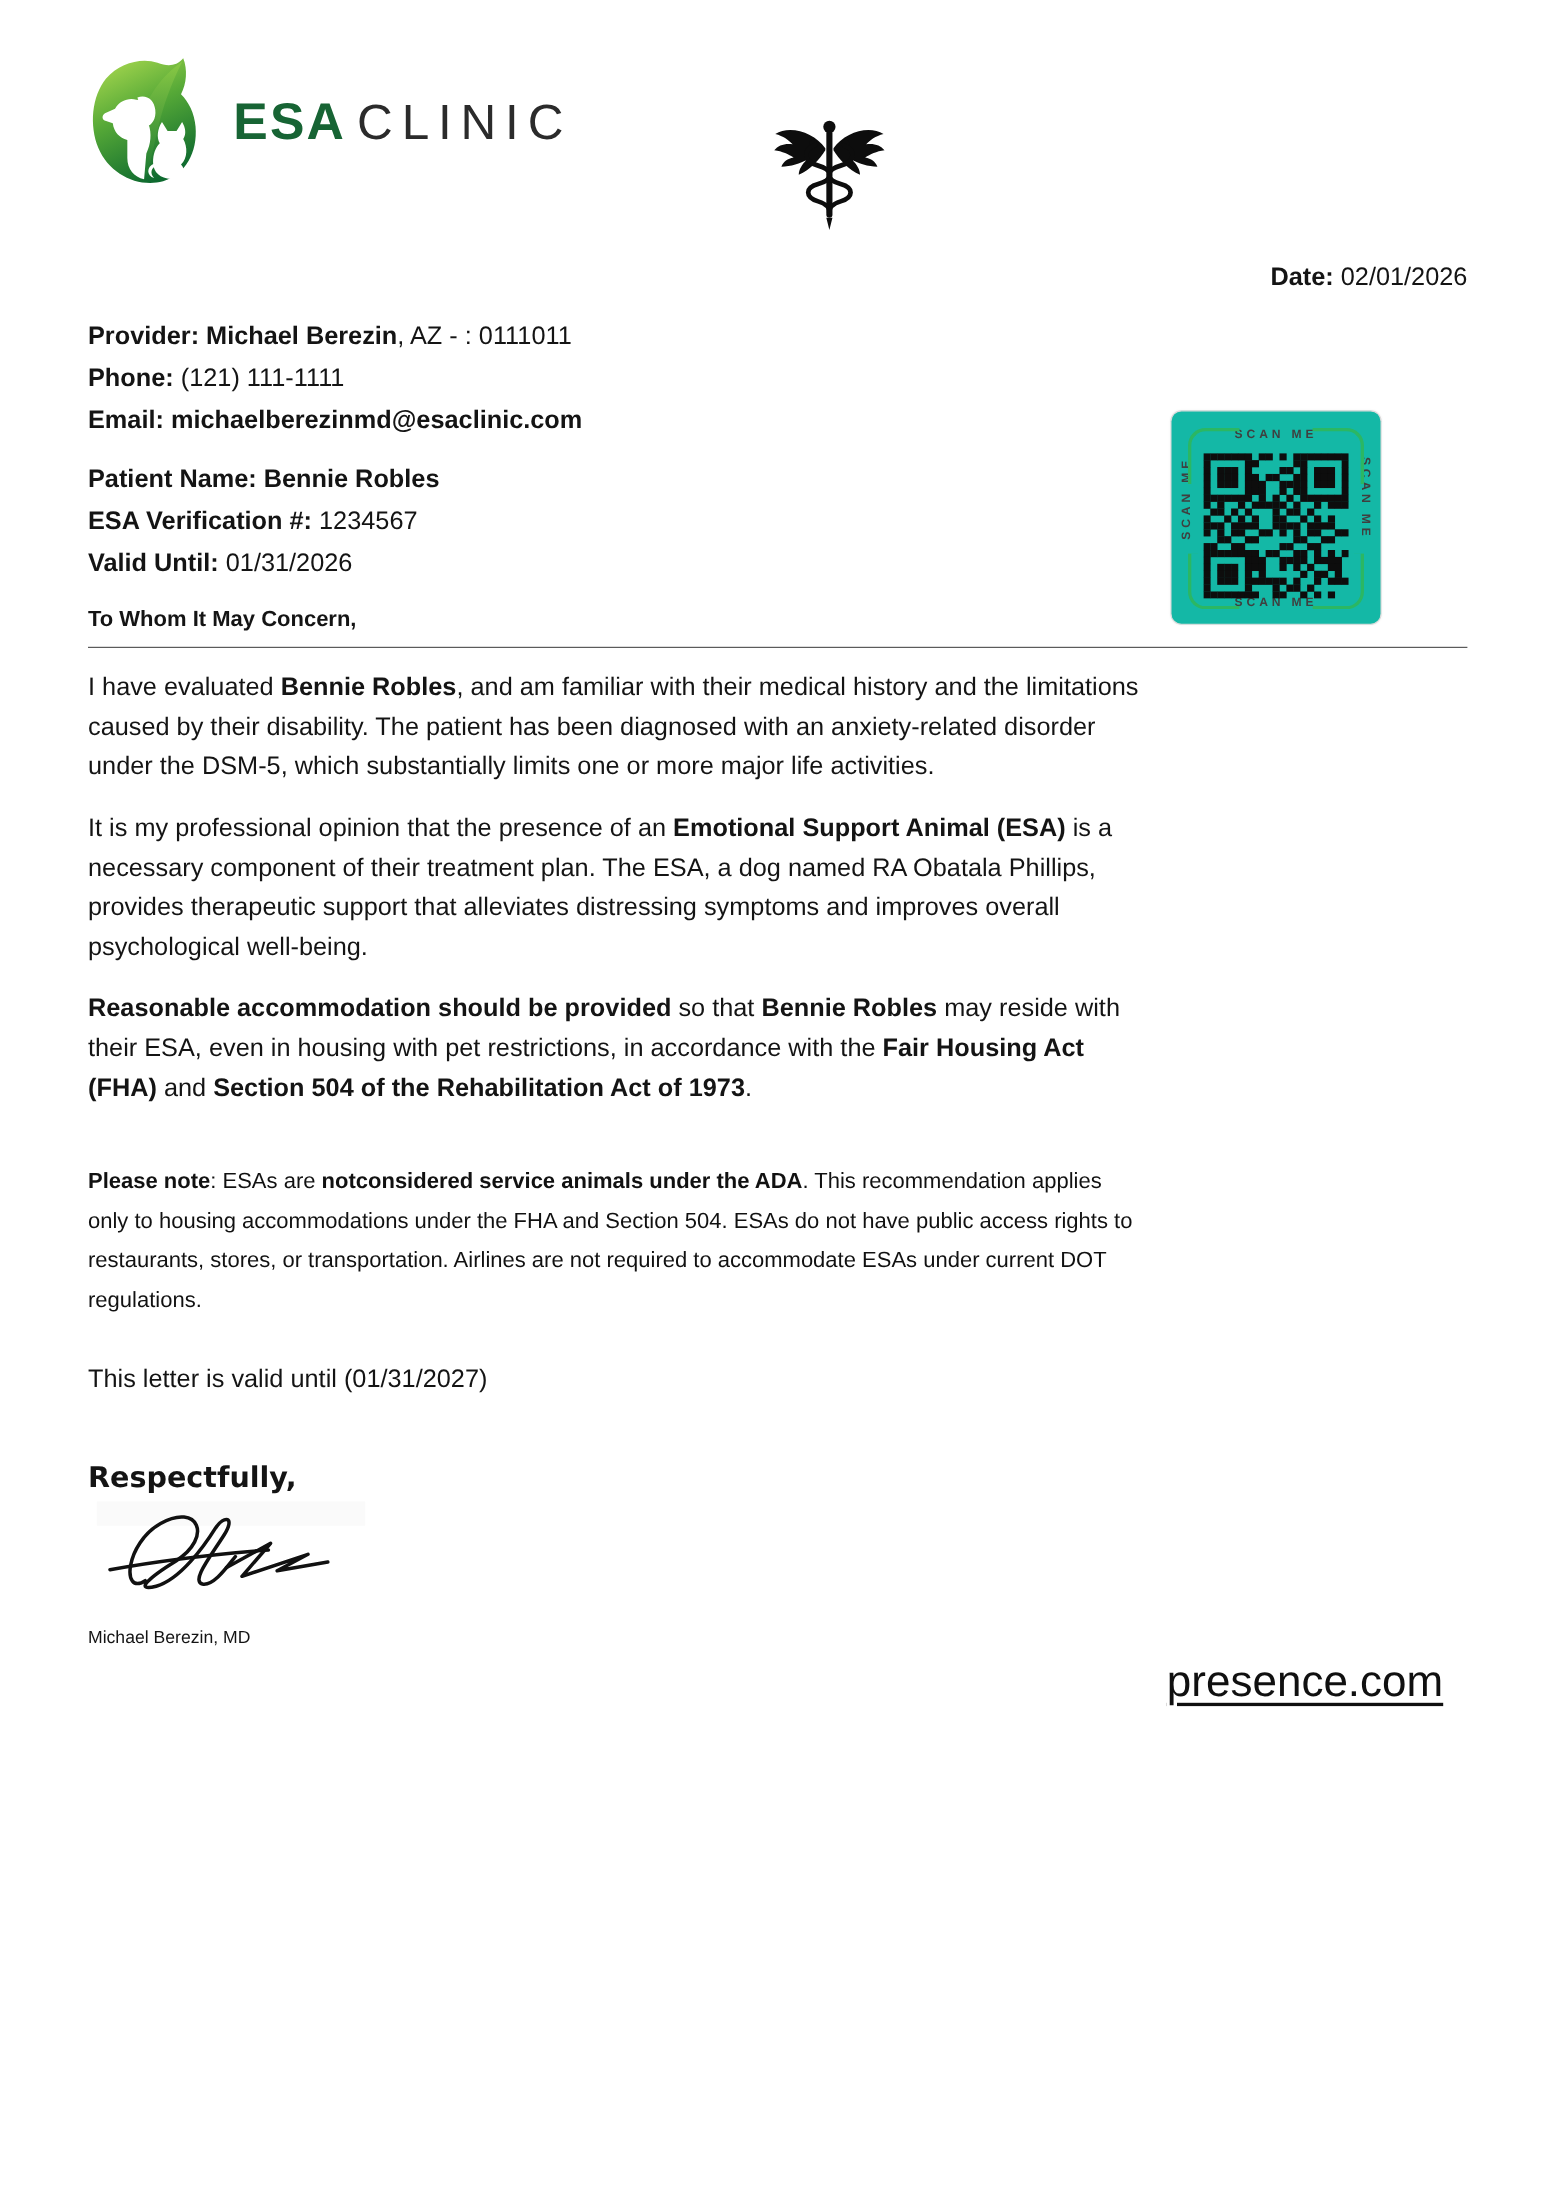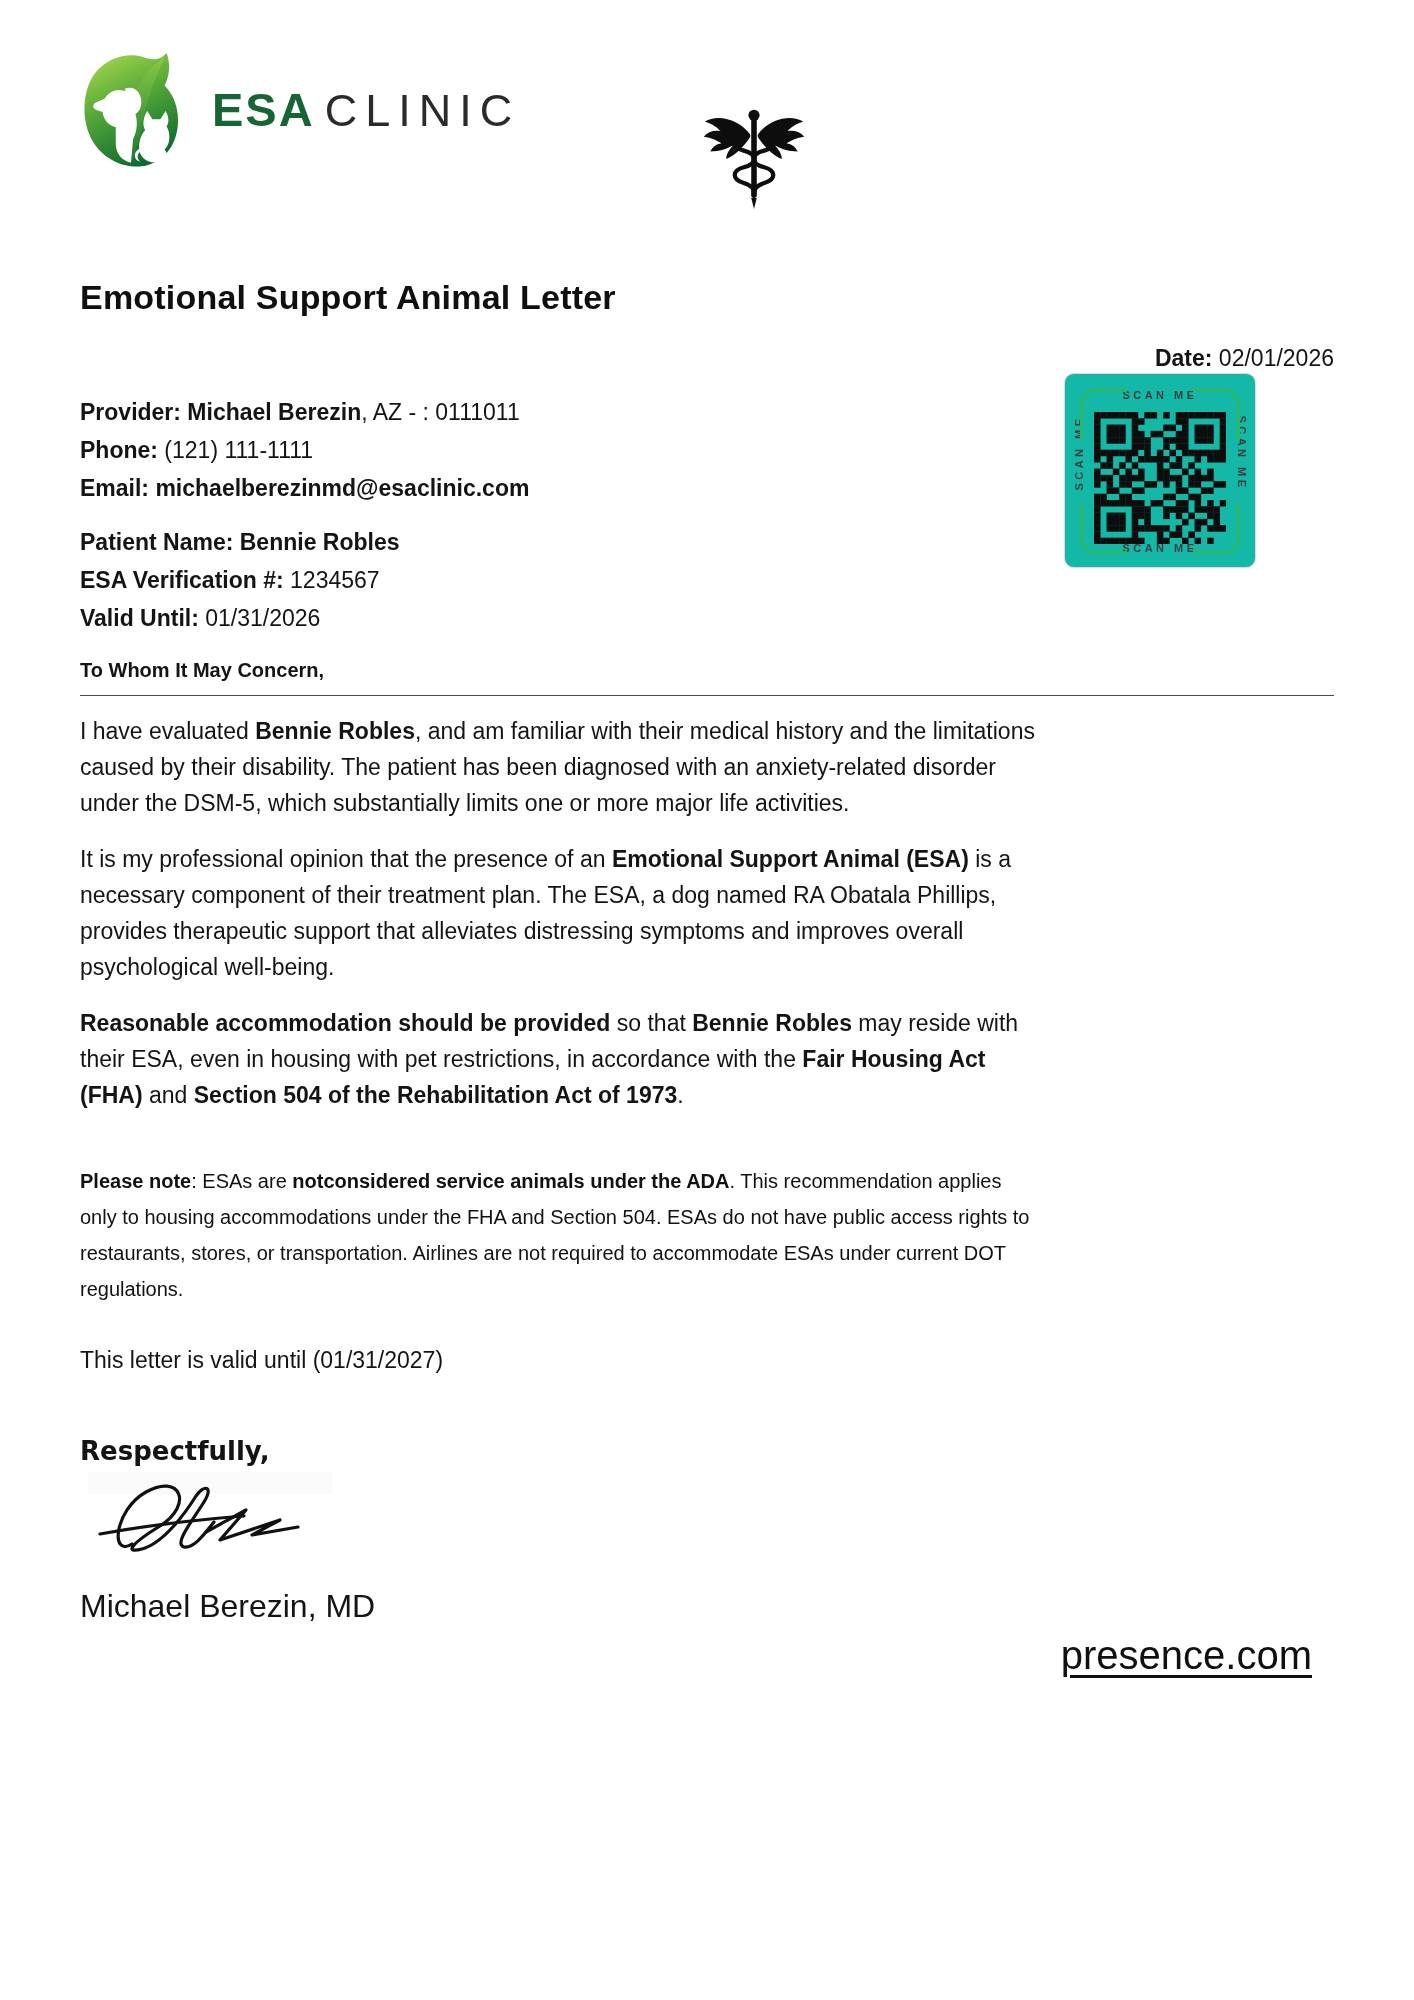--- a/index.html
+++ b/index.html
@@ -32,21 +32,21 @@
   .para{font-size:23px;line-height:36px;max-width:968px;margin:20px 0 0 0;}
   .para:first-of-type{margin-top:17px;}
   .para b{font-weight:bold;}
   .note{font-size:20px;line-height:36px;max-width:962px;margin-top:50px;color:#111;}
   .note b{font-weight:bold;}
   .valid-line{font-size:23px;margin-top:40px;}
   .closing{margin-top:62px;font-family:"DejaVu Sans",sans-serif;font-size:26px;font-weight:bold;}
   .signature-wrap{position:relative;margin-top:4px;margin-left:14px;width:230px;height:92px;}
   .signature-wrap::before{content:"";position:absolute;left:-6px;top:2px;width:244px;height:22px;background:#fafafa;}
   .signature-svg{position:relative;width:230px;height:92px;}
-  .signer{margin-top:26px;font-size:32px;}
+  .signer{margin-top:26px;font-size:16px;}
   .footer{margin-top:8px;text-align:right;padding-right:22px;}
   .footer a{font-size:40px;color:#101010;text-decoration:underline;text-decoration-thickness:3px;text-underline-offset:6px;}
   
   .qr-box{
     position:absolute;left:1064px;top:373px;width:190px;height:193px;
     background:#14b8a6;border:1px solid #dcdcdc;border-radius:10px;
     box-shadow:0 0 2px rgba(0,0,0,.05);
   }
   .scan-label{
     position:absolute;font-size:11px;font-weight:bold;letter-spacing:3.5px;
@@ -368,21 +368,20 @@
           <circle cx="39" cy="26" r="3.4"></circle>
           <circle cx="71" cy="26" r="3.4"></circle>
         </g>
         <g fill="none" stroke="#0d0d0d" stroke-width="4.6" stroke-linecap="round">
           <path d="M41,28 C29,33 29,44 44,48 C59,52 59,62 44,66 C31,69.5 31,79 44,83 C52,85.5 56,89 55,95"></path>
           <path d="M69,28 C81,33 81,44 66,48 C51,52 51,62 66,66 C79,69.5 79,79 66,83 C58,85.5 54,89 55,95"></path>
         </g>
       </svg>
     </div>
 
-    <div class="title">Emotional Support Animal Letter</div>
 
     <div class="meta-line date-line"><b>Date:</b><span> 02/01/2026</span></div>
 
     <div class="block">
       <div class="meta-line"><b>Provider: Michael Berezin</b><span>, AZ - : 0111011</span></div>
       <div class="meta-line"><b>Phone:</b><span> (121) 111-1111</span></div>
       <div class="meta-line"><b>Email: michaelberezinmd@esaclinic.com</b></div>
     </div>
 
     <div class="block">

